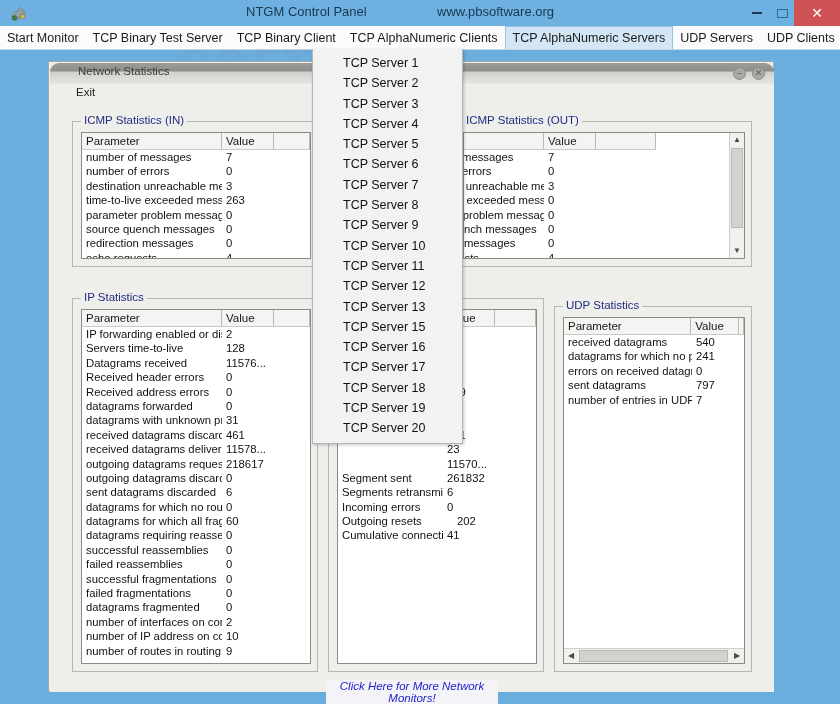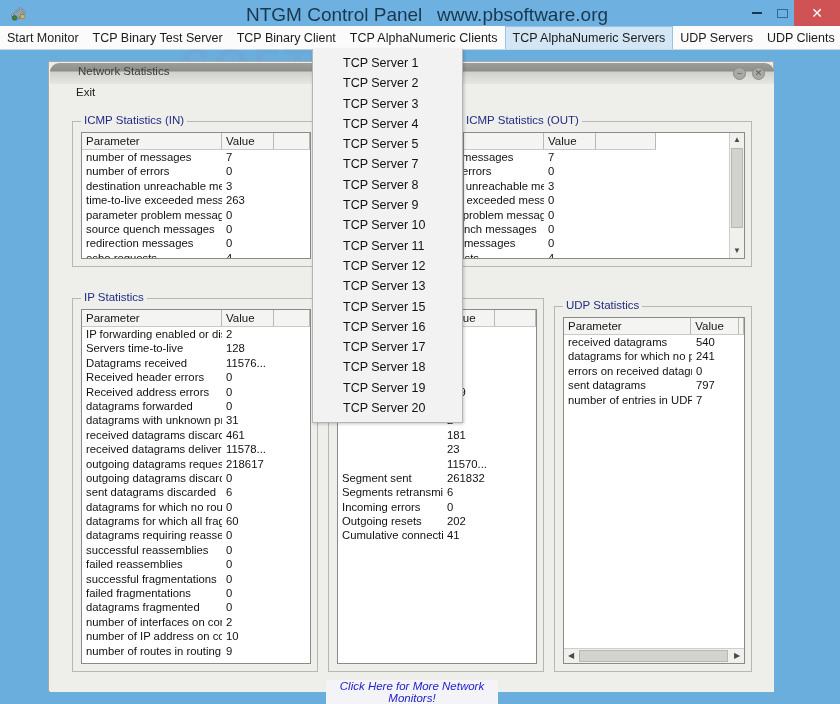--- a/index.html
+++ b/index.html
@@ -35,21 +35,21 @@
     background: #6eb1e0;
   }
   .title-icon {
     position: absolute;
     left: 9px; top: 4px;
     width: 19px; height: 18px;
   }
   .title-text {
     position: absolute;
     top: 4px;
-    font-size: 19px;
+    font-size: 13px;
     color: #17384f;
     white-space: nowrap;
   }
   .title-app { left: 246px; }
   .title-url { left: 437px; }
 
   .win-btn {
     position: absolute;
     top: 0;
     height: 26px;
@@ -631,21 +631,21 @@
                 <div class="lv-row">
                   <div class="lv-cell" style="width: 105px;">Segments retransmitted</div>
                   <div class="lv-cell" style="width: 52px;">6</div>
                 </div>
                 <div class="lv-row">
                   <div class="lv-cell" style="width: 105px;">Incoming errors</div>
                   <div class="lv-cell" style="width: 52px;">0</div>
                 </div>
                 <div class="lv-row">
                   <div class="lv-cell" style="width: 105px;">Outgoing resets</div>
-                  <div class="lv-cell" style="width: 52px;">202</div>
+                  <div class="lv-cell" style="width: 52px; margin-left: 10px;">202</div>
                 </div>
                 <div class="lv-row">
                   <div class="lv-cell" style="width: 105px;">Cumulative connections</div>
                   <div class="lv-cell" style="width: 52px;">41</div>
                 </div>
               </div>
             </div>
         </div>
 
         <div class="groupbox" style="left:504px; top:204px; width:198px; height:366px;">
@@ -690,20 +690,21 @@
 
       </div>
     </div>
 
     <div class="dropdown" id="dropdown">
         <div class="dd-item">TCP Server 1</div>
         <div class="dd-item">TCP Server 2</div>
         <div class="dd-item">TCP Server 3</div>
         <div class="dd-item">TCP Server 4</div>
         <div class="dd-item">TCP Server 5</div>
+        <div class="dd-item">TCP Server 6</div>
         <div class="dd-item">TCP Server 7</div>
         <div class="dd-item">TCP Server 8</div>
         <div class="dd-item">TCP Server 9</div>
         <div class="dd-item">TCP Server 10</div>
         <div class="dd-item">TCP Server 11</div>
         <div class="dd-item">TCP Server 12</div>
         <div class="dd-item">TCP Server 13</div>
         <div class="dd-item">TCP Server 15</div>
         <div class="dd-item">TCP Server 16</div>
         <div class="dd-item">TCP Server 17</div>

